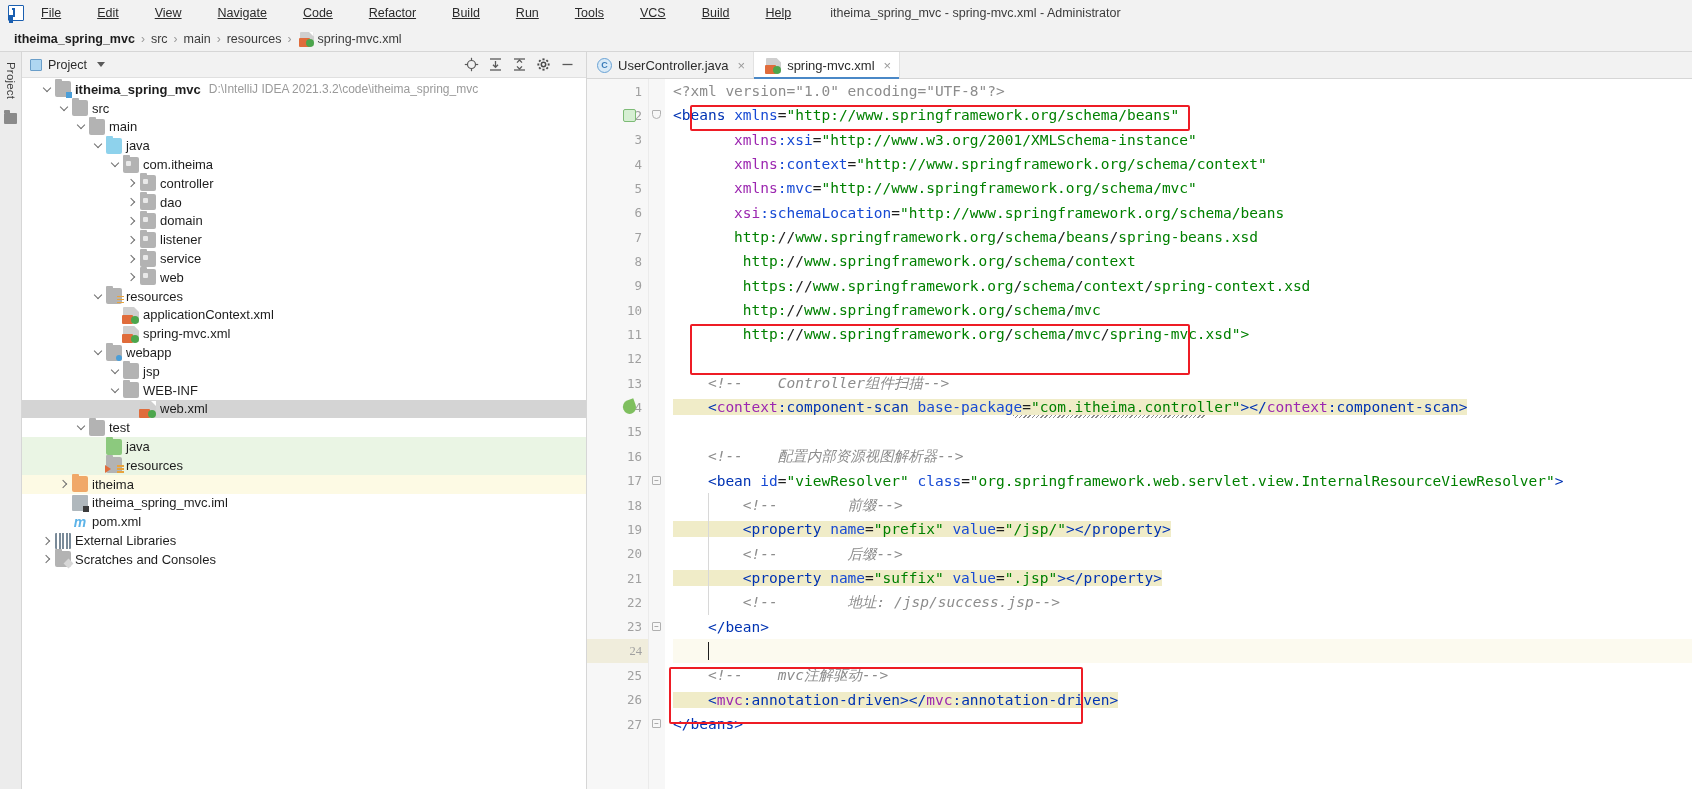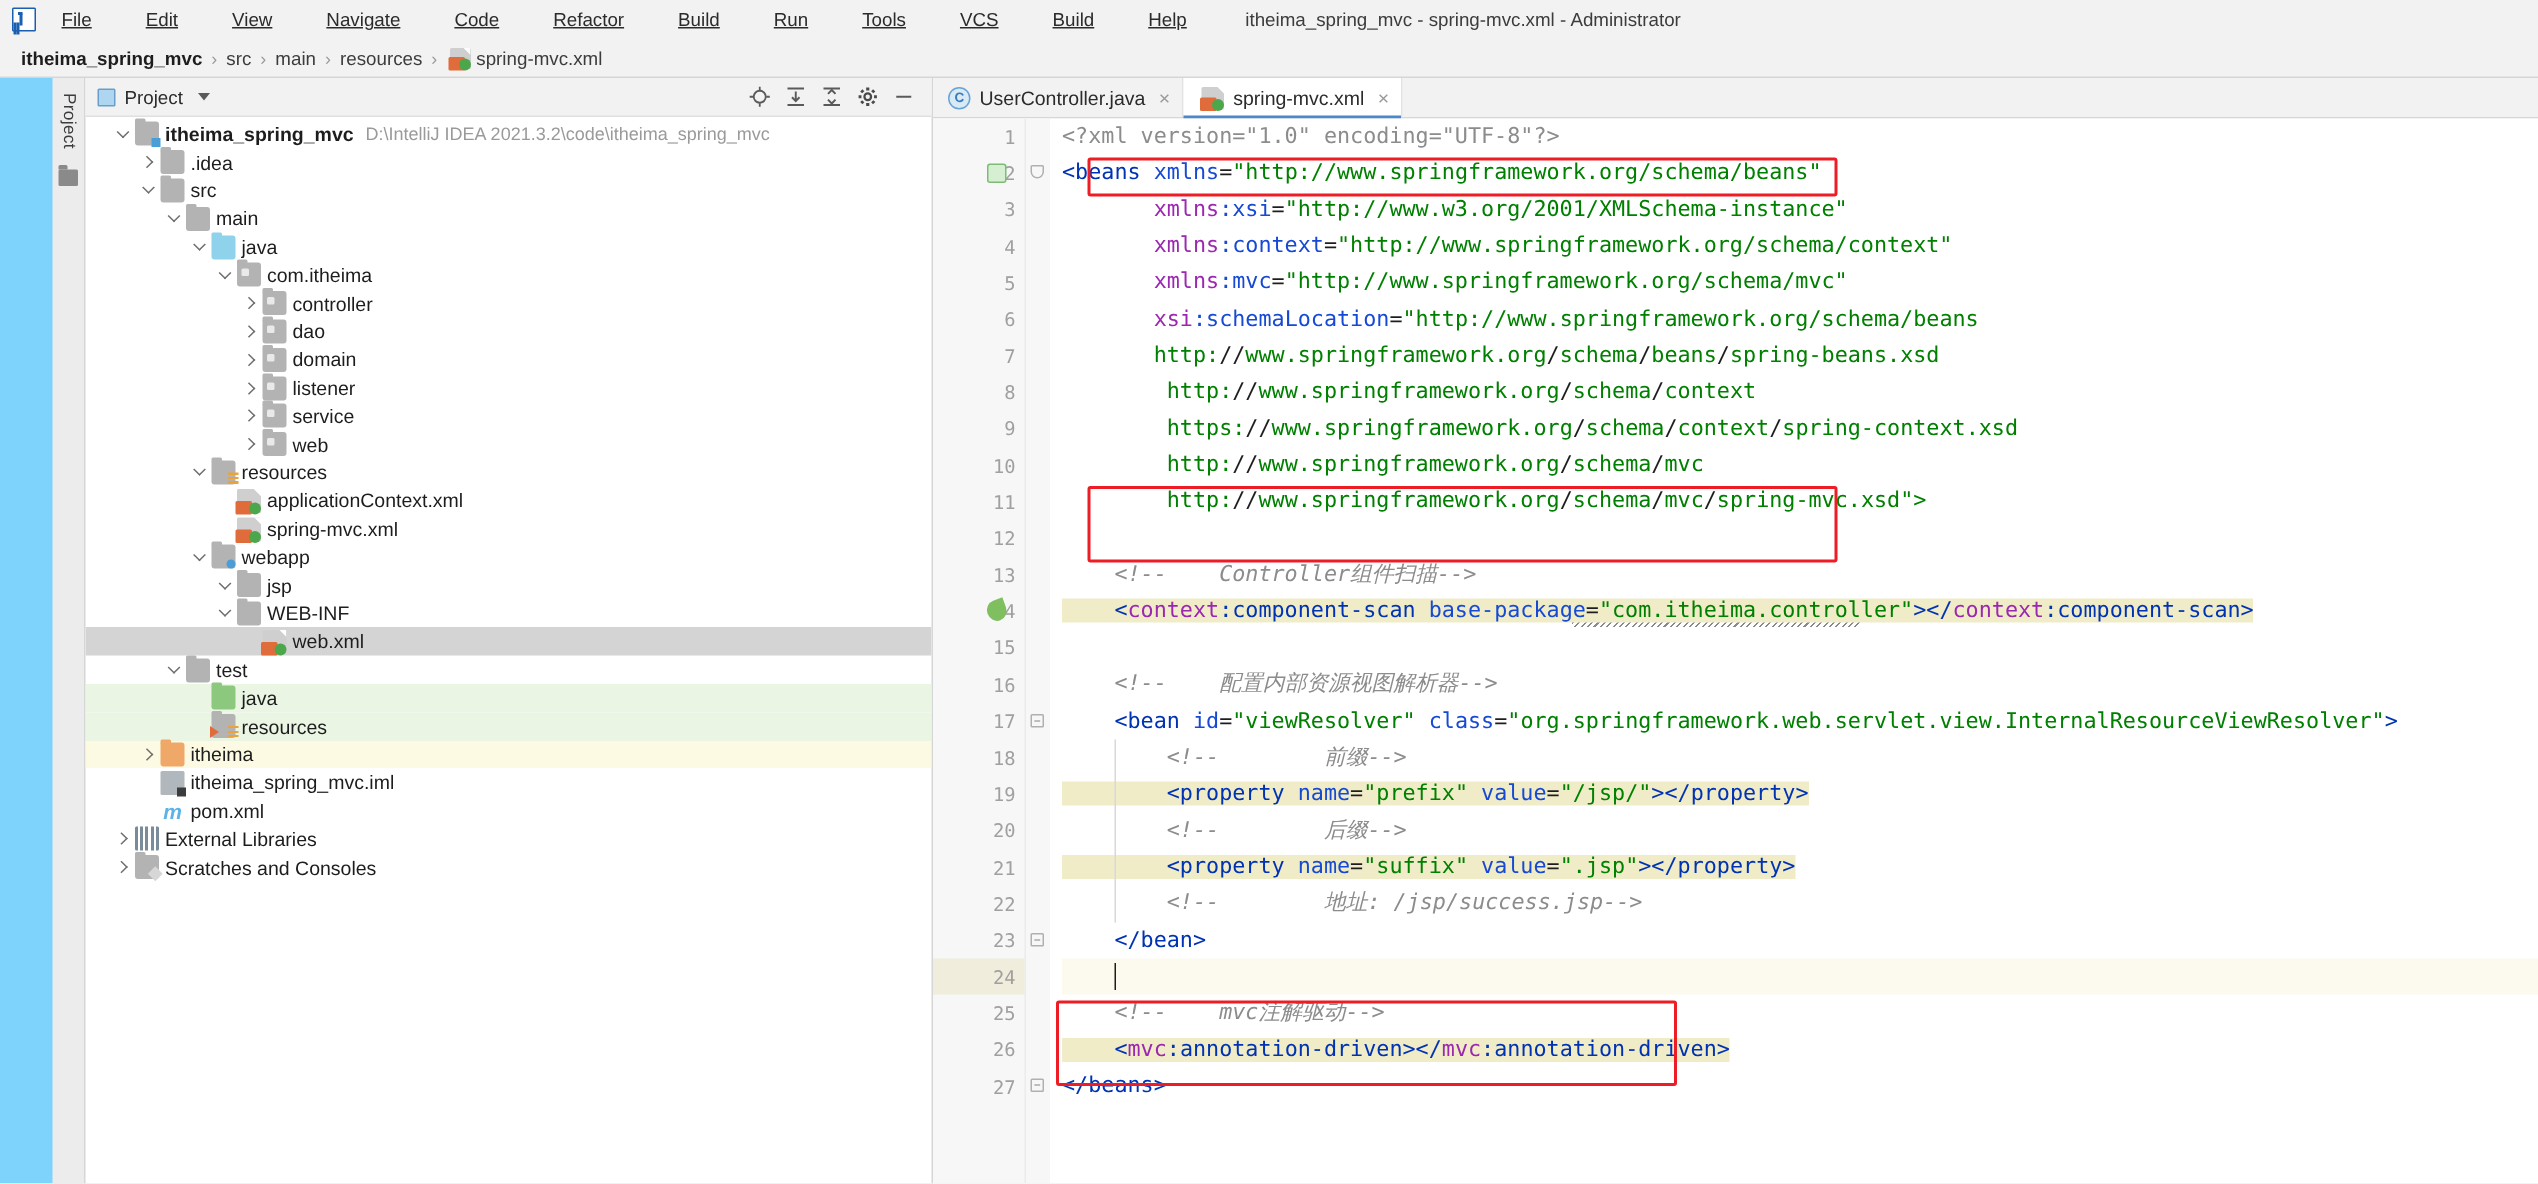--- a/index.html
+++ b/index.html
@@ -43,21 +43,21 @@
   .navbar {
     height: 26px; background: #f2f2f2; display: flex; align-items: center;
     padding: 0 6px 0 14px; flex: none; border-bottom: 1px solid #d6d6d6;
   }
   .crumb { display: flex; align-items: center; font-size: 12.5px; color: #3c3c3c; }
   .crumb.bold { font-weight: bold; color: #1d1d1d; }
   .crumb-sep { color: #9a9a9a; margin: 0 6px; font-size: 12px; }
   .crumb .fileicon { margin-right: 4px; }
 
   
-  .body { flex: 1; display: flex; min-height: 0; background: #7dd3fc; padding-left: 35px; }
+  .body { flex: 1; display: flex; min-height: 0; background: #a21caf; }
 
   
   .rail {
     width: 22px; background: #ececec; border-right: 1px solid #d6d6d6; flex: none;
     display: flex; flex-direction: column; align-items: center; padding-top: 6px;
   }
   .rail-label {
     writing-mode: vertical-rl; text-orientation: mixed;
     font-size: 11.5px; color: #3c3c3c; letter-spacing: .2px; padding: 4px 0; cursor: default;
   }
@@ -313,26 +313,20 @@
             <span style="display: inline-block; flex: 0 0 auto; width: 18px;"></span>
             <span class="arrow d"></span>
             <span class="ic ic-folder mod">
               <span class="sq"></span>
             </span>
             <span class="tlabel b">itheima_spring_mvc</span>
             <span class="tpath">D:\IntelliJ IDEA 2021.3.2\code\itheima_spring_mvc</span>
           </div>
           <div class="trow">
             <span style="display: inline-block; flex: 0 0 auto; width: 35px;"></span>
-            <span class="arrow r"></span>
-            <span class="ic ic-folder"></span>
-            <span class="tlabel">.idea</span>
-          </div>
-          <div class="trow">
-            <span style="display: inline-block; flex: 0 0 auto; width: 35px;"></span>
             <span class="arrow d"></span>
             <span class="ic ic-folder"></span>
             <span class="tlabel">src</span>
           </div>
           <div class="trow">
             <span style="display: inline-block; flex: 0 0 auto; width: 52px;"></span>
             <span class="arrow d"></span>
             <span class="ic ic-folder"></span>
             <span class="tlabel">main</span>
           </div>
@@ -578,21 +572,21 @@
             </div>
             <div class="gline">
               <span>21</span>
             </div>
             <div class="gline">
               <span>22</span>
             </div>
             <div class="gline">
               <span>23</span>
             </div>
-            <div class="gline" style="background: rgb(240, 237, 220);">
+            <div class="gline" style="background: rgb(240, 237, 220); font-family: Liberation Serif, serif;">
               <span>24</span>
             </div>
             <div class="gline">
               <span>25</span>
             </div>
             <div class="gline">
               <span>26</span>
             </div>
             <div class="gline">
               <span>27</span>

